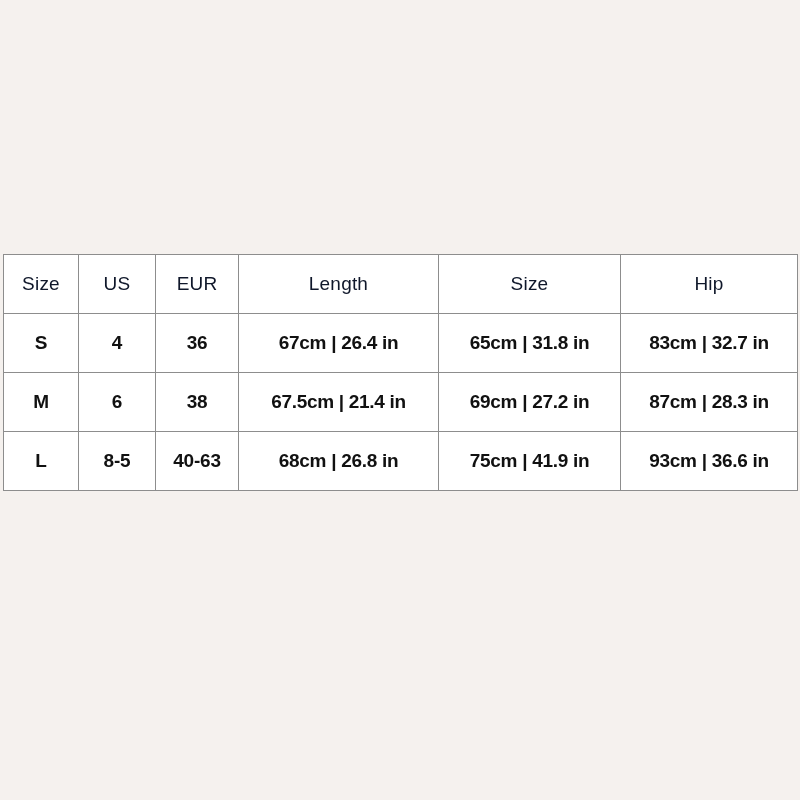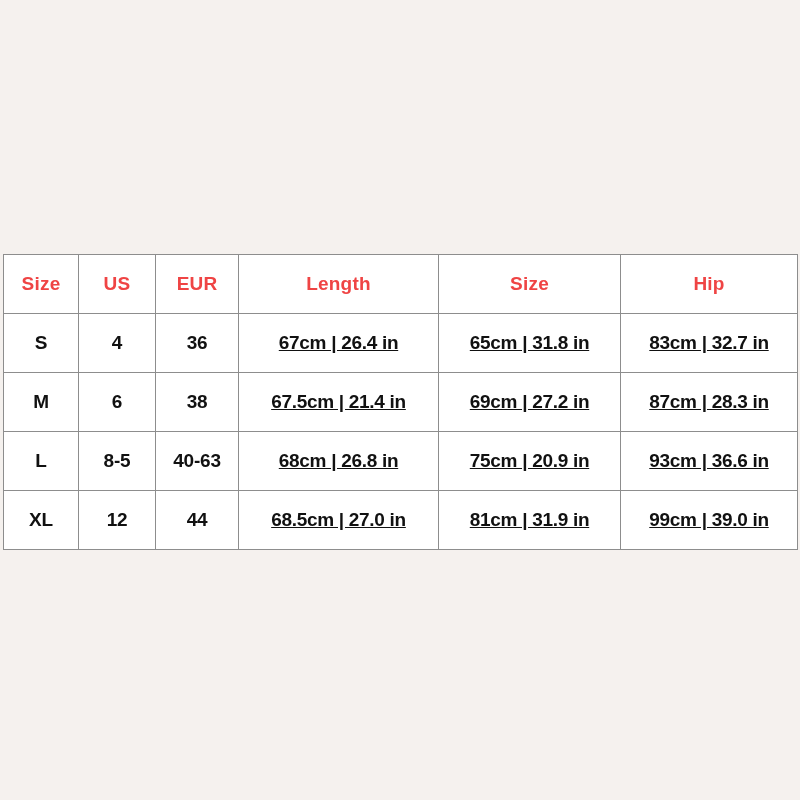--- a/index.html
+++ b/index.html
@@ -32,40 +32,39 @@
   table.size-chart td {
     border: 1px solid #8d8d8d;
     background: #ffffff;
     text-align: center;
     vertical-align: middle;
     padding: 0;
   }
 
   table.size-chart thead th {
     height: 58px;
-    color: #ef4444;
-    font-weight: 700;
+    color: #0f172a;
+    font-weight: 400;
     font-size: 19px;
     letter-spacing: 0.2px;
     text-align: center;
   }
 
   table.size-chart tbody td {
     height: 58px;
     color: #111111;
     font-weight: 700;
     font-size: 19px;
     font-stretch: condensed;
     letter-spacing: -0.2px;
   }
 
   table.size-chart tbody td.measure {
     font-size: 19px;
     letter-spacing: -0.3px;
-    text-decoration: underline;
   }
 
   
   col.c-size   { width: 75px;  }
   col.c-us     { width: 77px;  }
   col.c-eur    { width: 83px;  }
   col.c-length { width: 200px; }
   col.c-waist  { width: 182px; }
   col.c-hip    { width: 177px; }
 </style>
@@ -107,26 +106,18 @@
         <td>38</td>
         <td class="measure">67.5cm | 21.4 in</td>
         <td class="measure">69cm | 27.2 in</td>
         <td class="measure">87cm | 28.3 in</td>
       </tr>
       <tr>
         <td>L</td>
         <td>8-5</td>
         <td>40-63</td>
         <td class="measure">68cm | 26.8 in</td>
-        <td class="measure">75cm | 20.9 in</td>
+        <td class="measure">75cm | 41.9 in</td>
         <td class="measure">93cm | 36.6 in</td>
-      </tr>
-      <tr>
-        <td>XL</td>
-        <td>12</td>
-        <td>44</td>
-        <td class="measure">68.5cm | 27.0 in</td>
-        <td class="measure">81cm | 31.9 in</td>
-        <td class="measure">99cm | 39.0 in</td>
       </tr>
     </tbody>
   </table>
 </div>
 
 </body></html>

